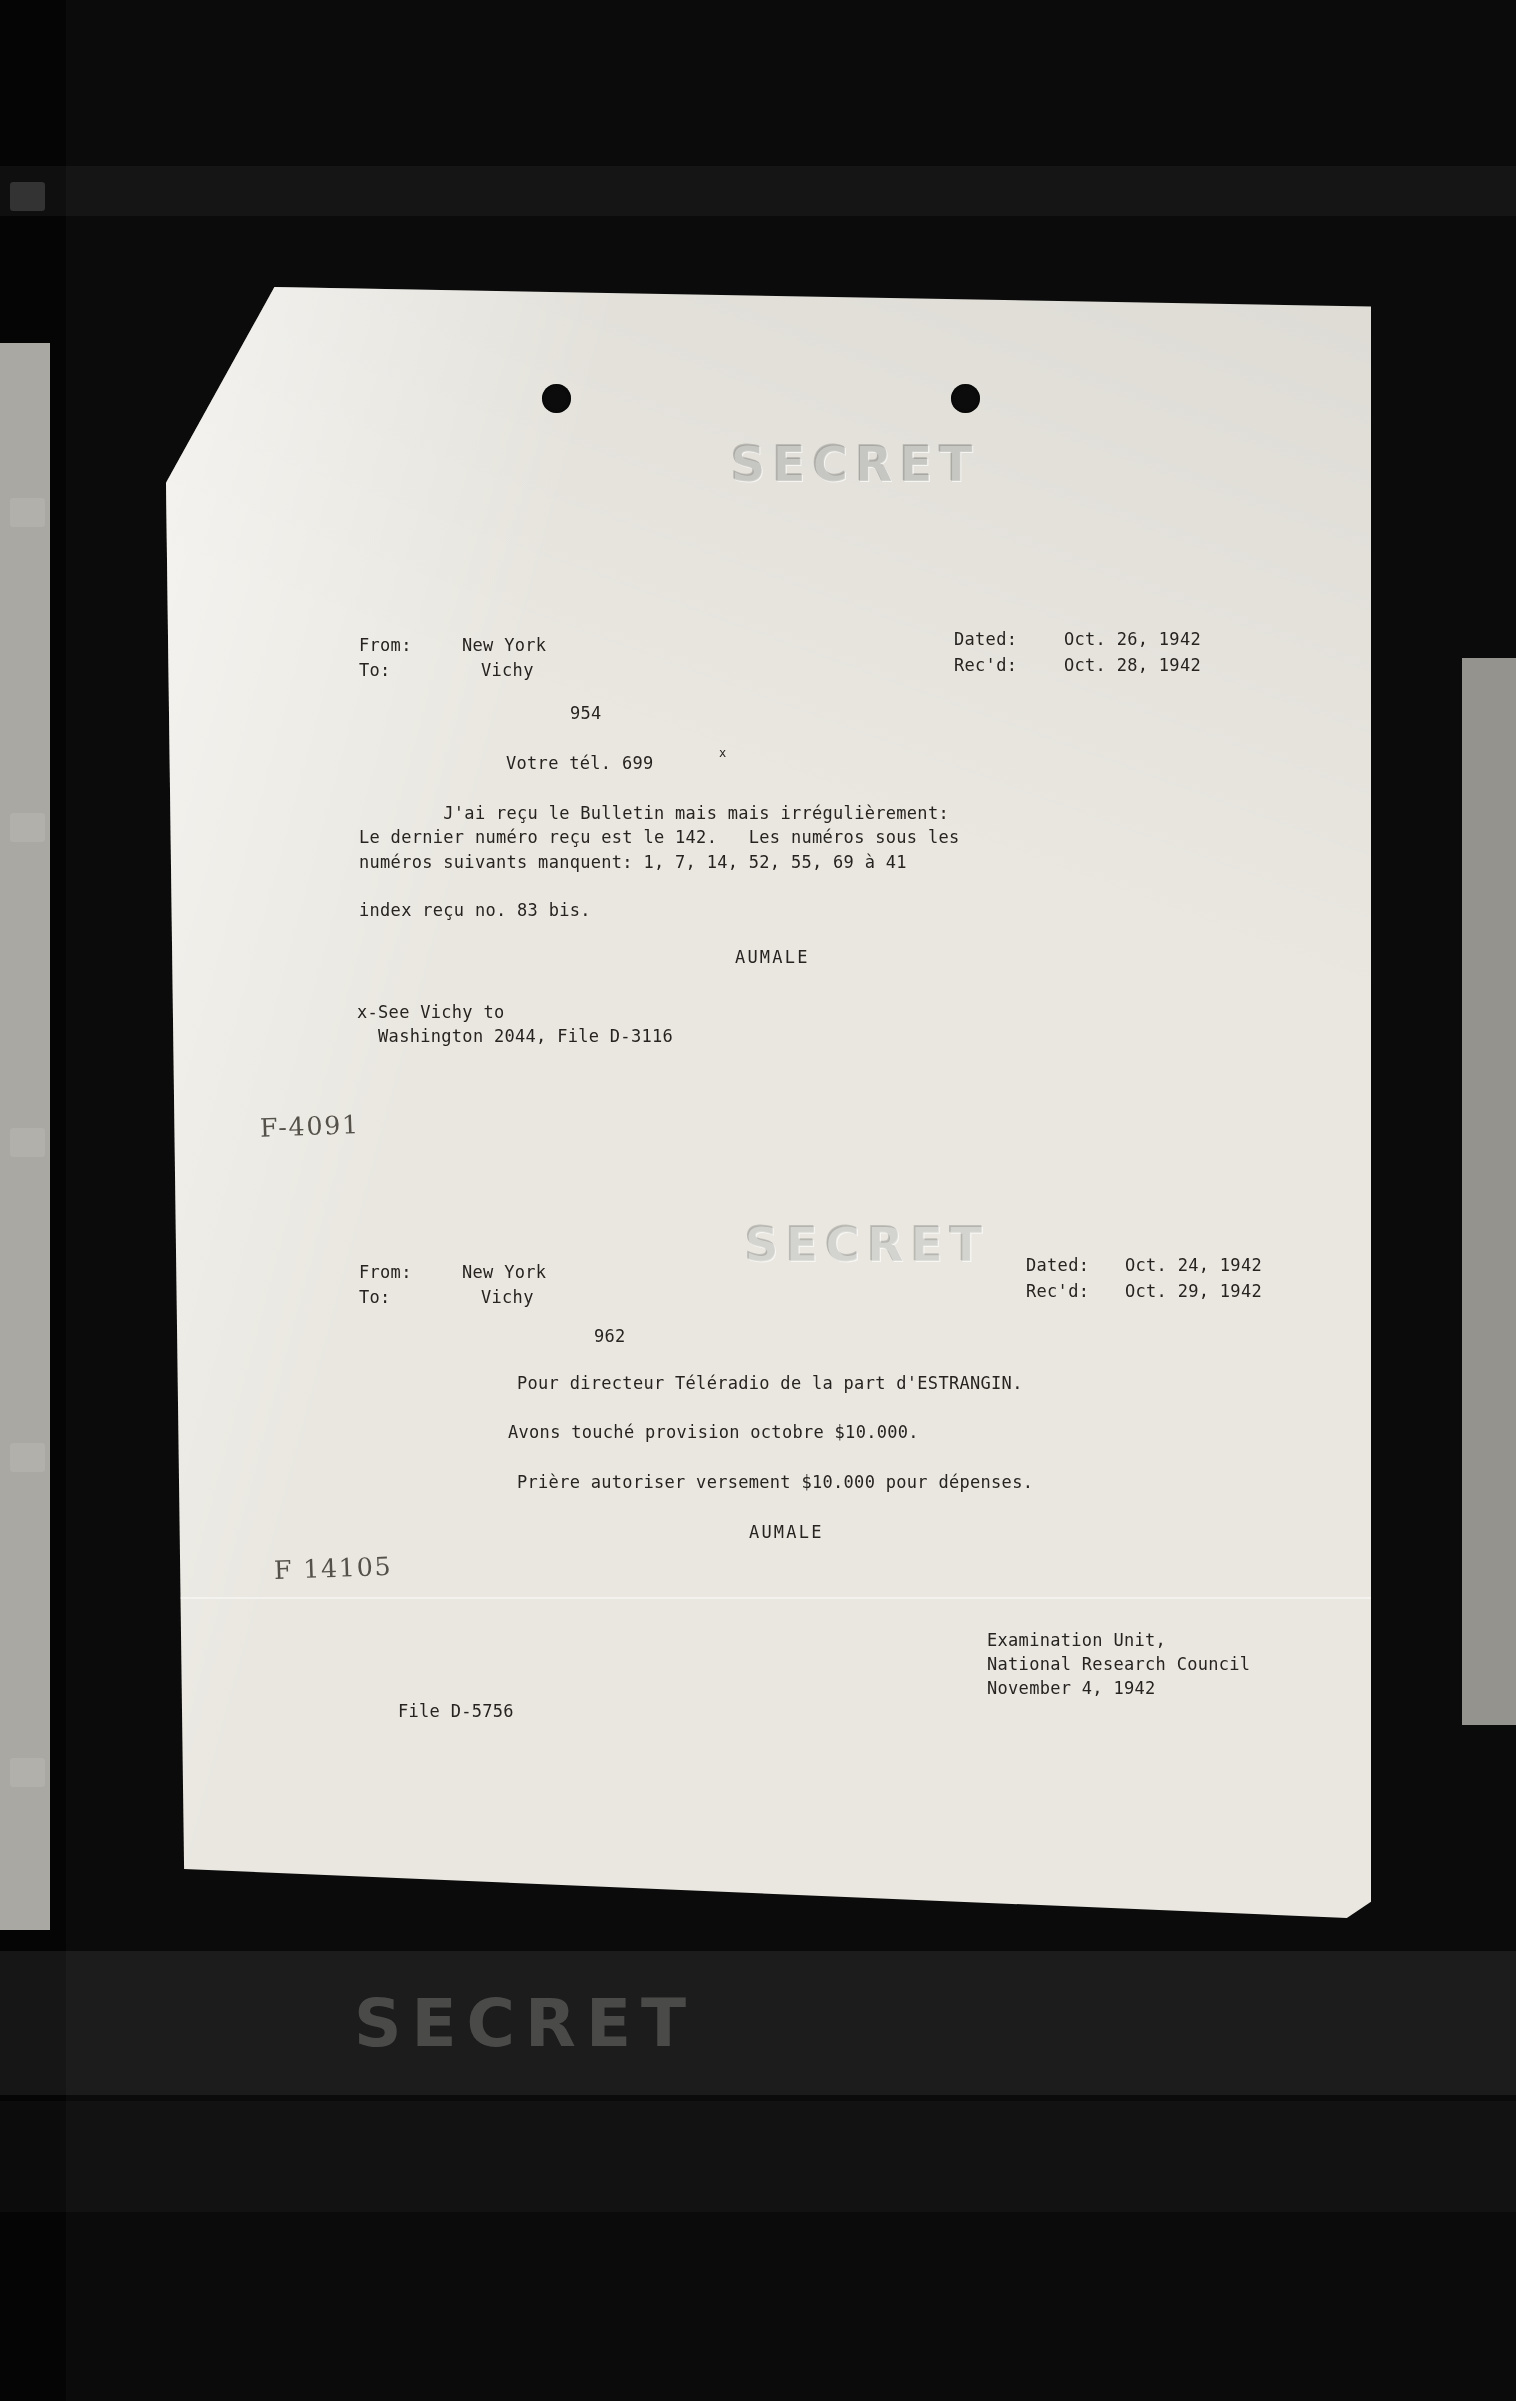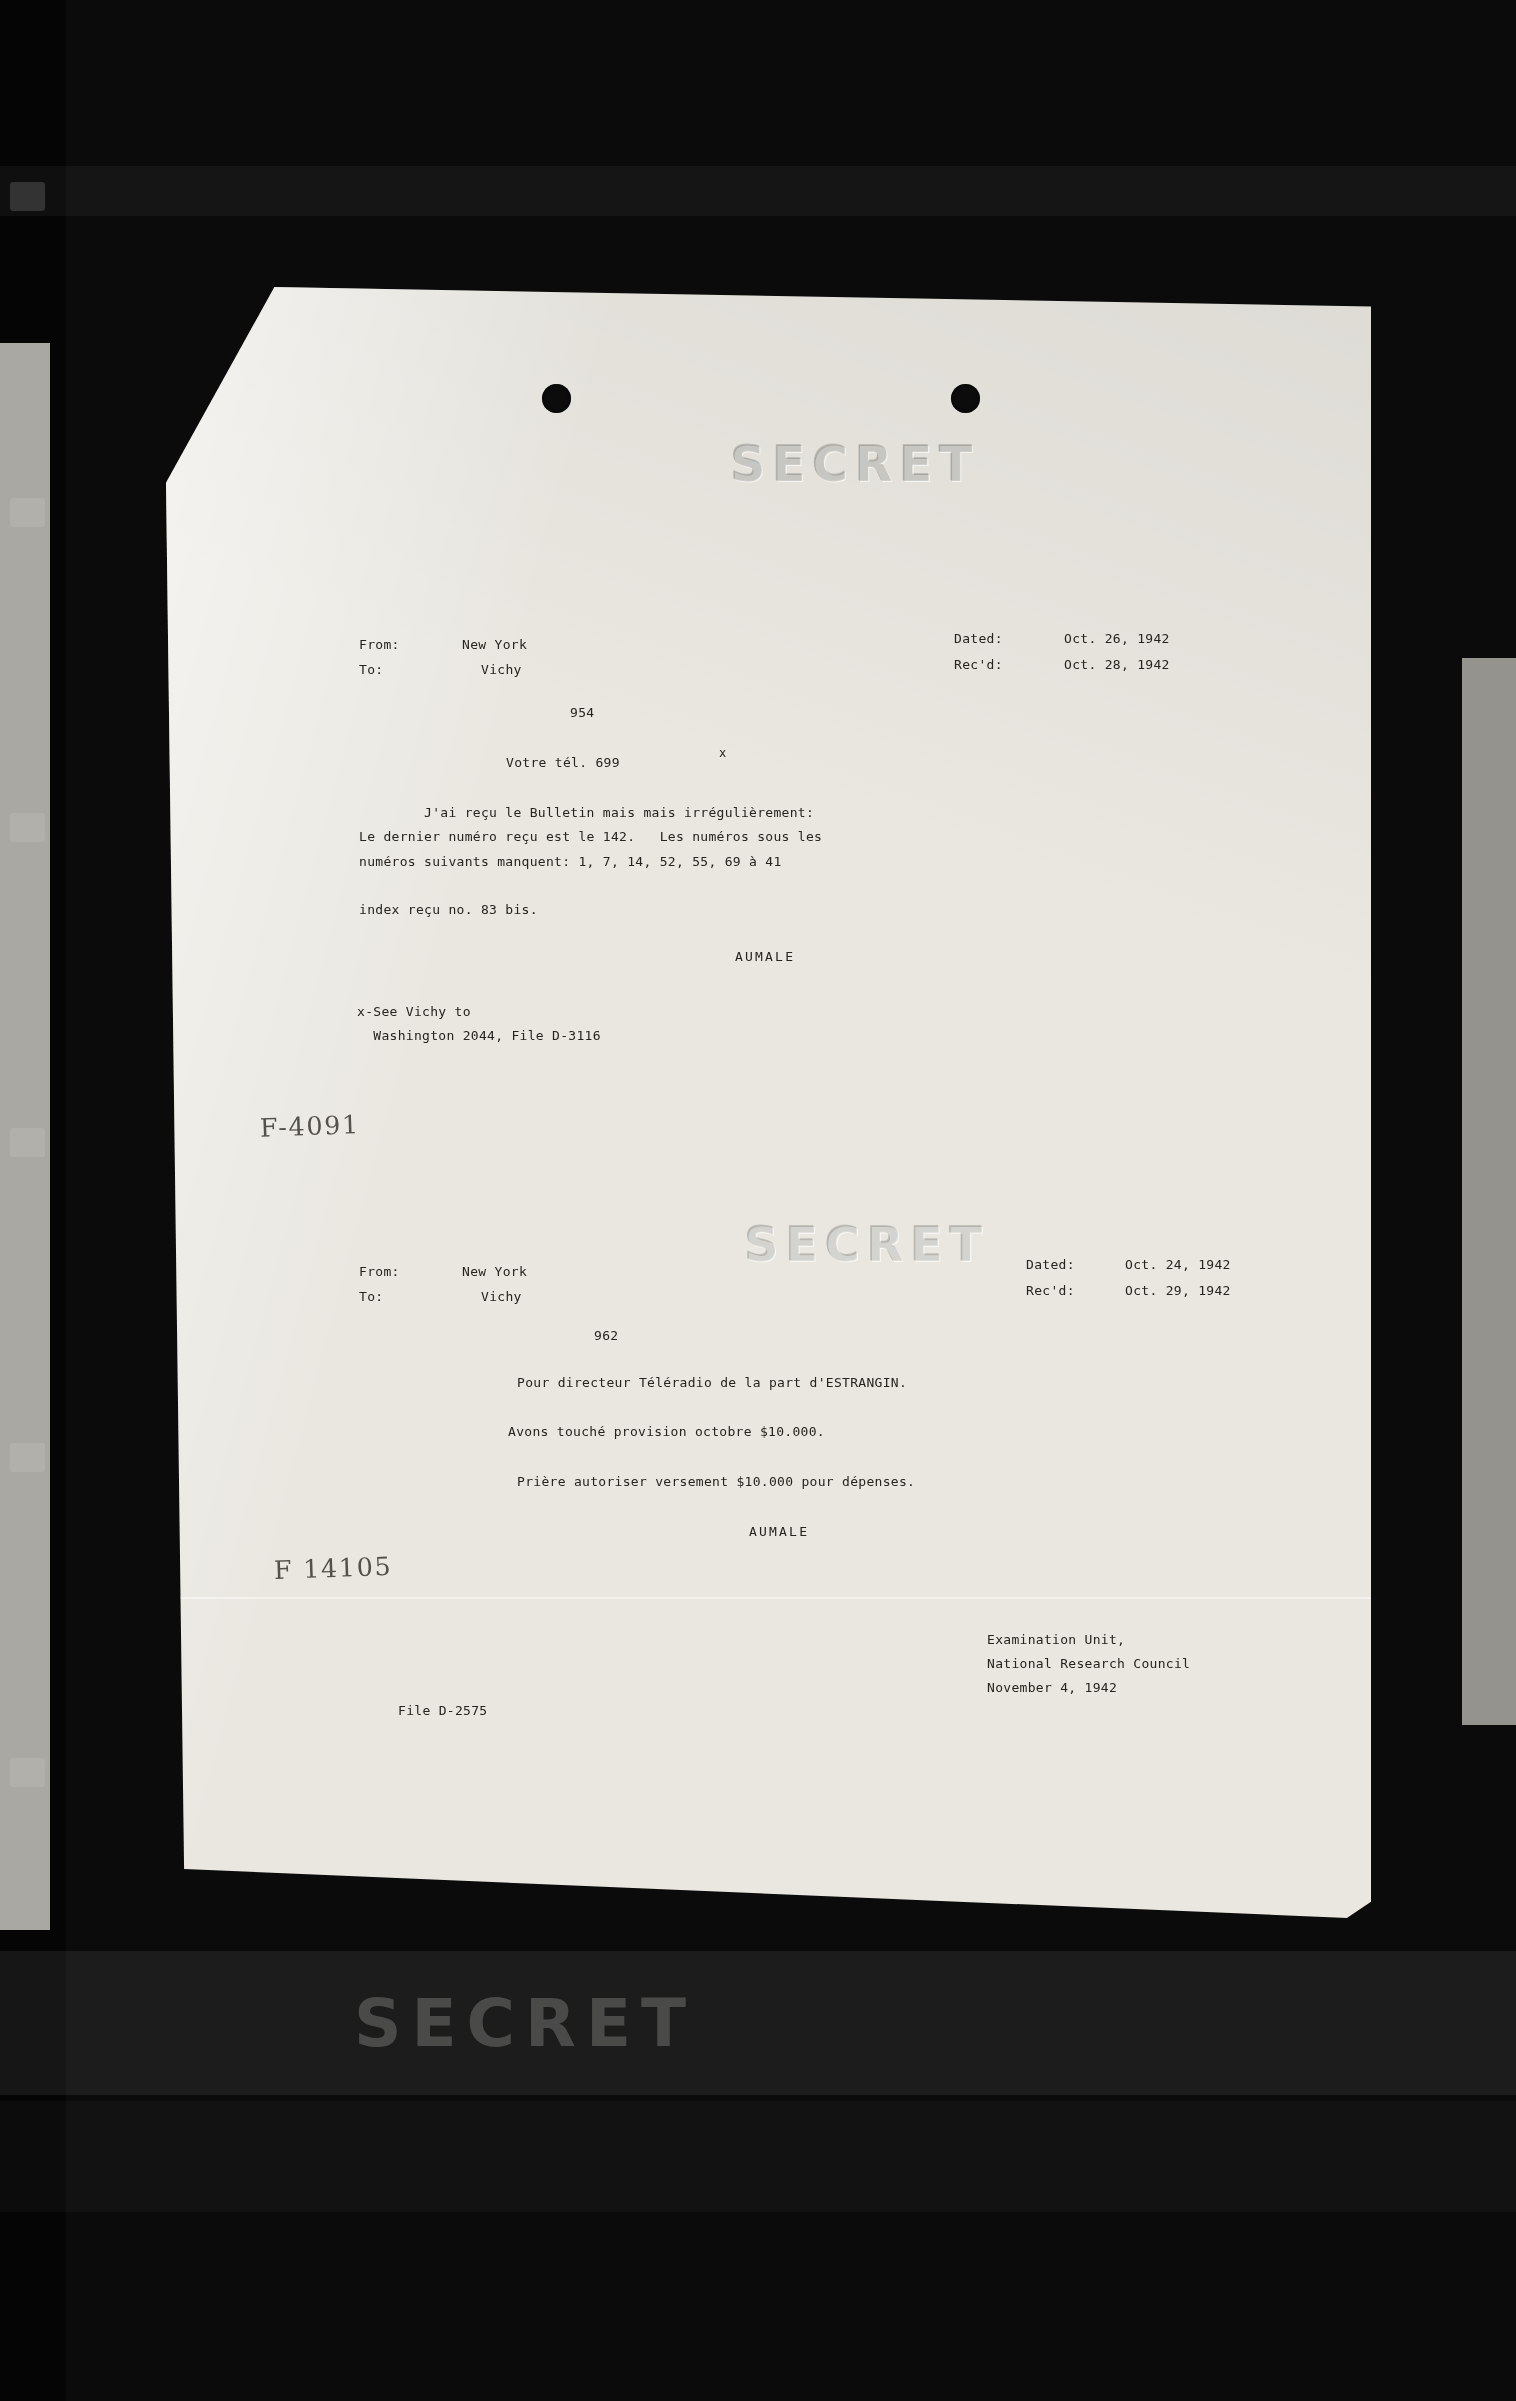--- a/index.html
+++ b/index.html
@@ -140,21 +140,21 @@
     left: 578px;
     top: 929px;
     font-size: 48px;
     color: rgba(130,130,122,0.22);
   }
 
   
   .typed {
     position: absolute;
     font-family: "DejaVu Sans Mono", monospace;
-    font-size: 13px;
+    font-size: 17px;
     line-height: 24px;
     color: #262320;
     white-space: pre;
     letter-spacing: 0.3px;
   }
 
   .hdr-left { left: 193px; }
   .hdr-right { left: 788px; }
 
   
@@ -258,17 +258,17 @@
     <div class="handwrite" style="left:108px; top:1266px;">F 14105</div>
 
     <div class="stamp stamp-bottom">SECRET</div>
 
     <div class="scanline" style="top:1310px;"></div>
 
     <div class="typed" style="left:821px; top:1341px;text-align:center;">Examination Unit,</div>
     <div class="typed" style="left:821px; top:1365px;">National Research Council</div>
     <div class="typed" style="left:821px; top:1389px;">November 4, 1942</div>
 
-    <div class="typed" style="left:232px; top:1412px;">File D-2575</div>
+    <div class="typed" style="left:232px; top:1412px;">File D-5756</div>
 
   </div>
 </div>
 
 
 </body></html>

